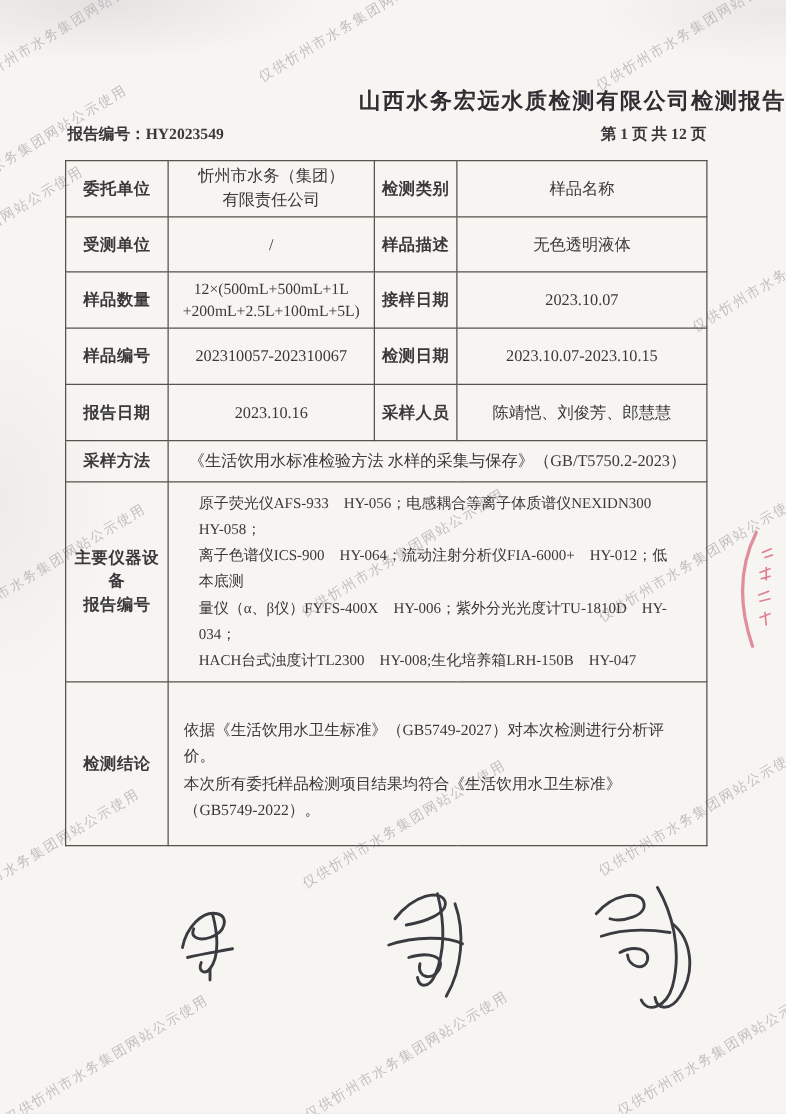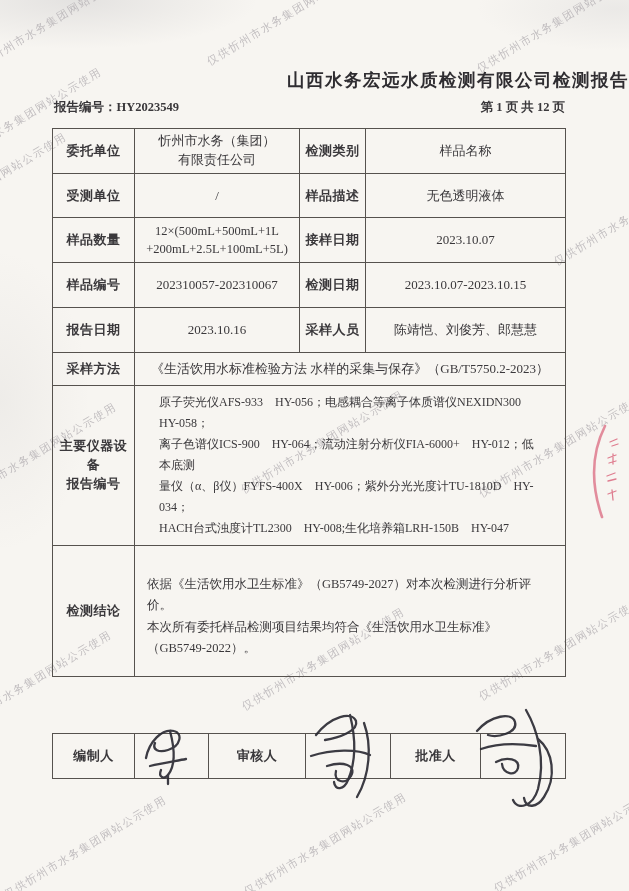--- a/index.html
+++ b/index.html
@@ -135,40 +135,20 @@
     </tr>
     <tr style="height:131px">
       <td class="lab">检测结论</td>
       <td colspan="3" class="concl">依据《生活饮用水卫生标准》（GB5749-2027）对本次检测进行分析评价。
 本次所有委托样品检测项目结果均符合《生活饮用水卫生标准》
 （GB5749-2022）。</td>
     </tr>
   </tbody>
     </table>
 
-  <table class="sigtab">
-    <colgroup>
-        <col style="width:82px">
-        <col style="width:74px">
-        <col style="width:97px">
-        <col style="width:85px">
-        <col style="width:90px">
-        <col style="width:85px">
-      </colgroup>
-    <tbody>
-        <tr style="height:45px">
-      <td class="lab">编制人</td>
-      <td></td>
-      <td class="lab">审核人</td>
-      <td></td>
-      <td class="lab">批准人</td>
-      <td></td>
-    </tr>
-  </tbody>
-    </table>
 
   <svg class="signatures" width="470" height="125" viewBox="0 0 470 125">
     <g stroke="#26262f" stroke-width="2.3" fill="none" stroke-linecap="round" stroke-linejoin="round" opacity="0.9">
       <g transform="translate(25,22)">
         <path d="M6,38 C9,22 22,8 34,11 C43,13 41,26 28,30 C19,33 12,30 15,23"></path>
         <path d="M30,11 C34,26 36,45 28,55 C24,60 18,57 21,50"></path>
         <path d="M10,46 C22,43 36,41 46,39"></path>
         <path d="M28,55 L28,64"></path>
       </g>
       <g transform="translate(183,5)">

